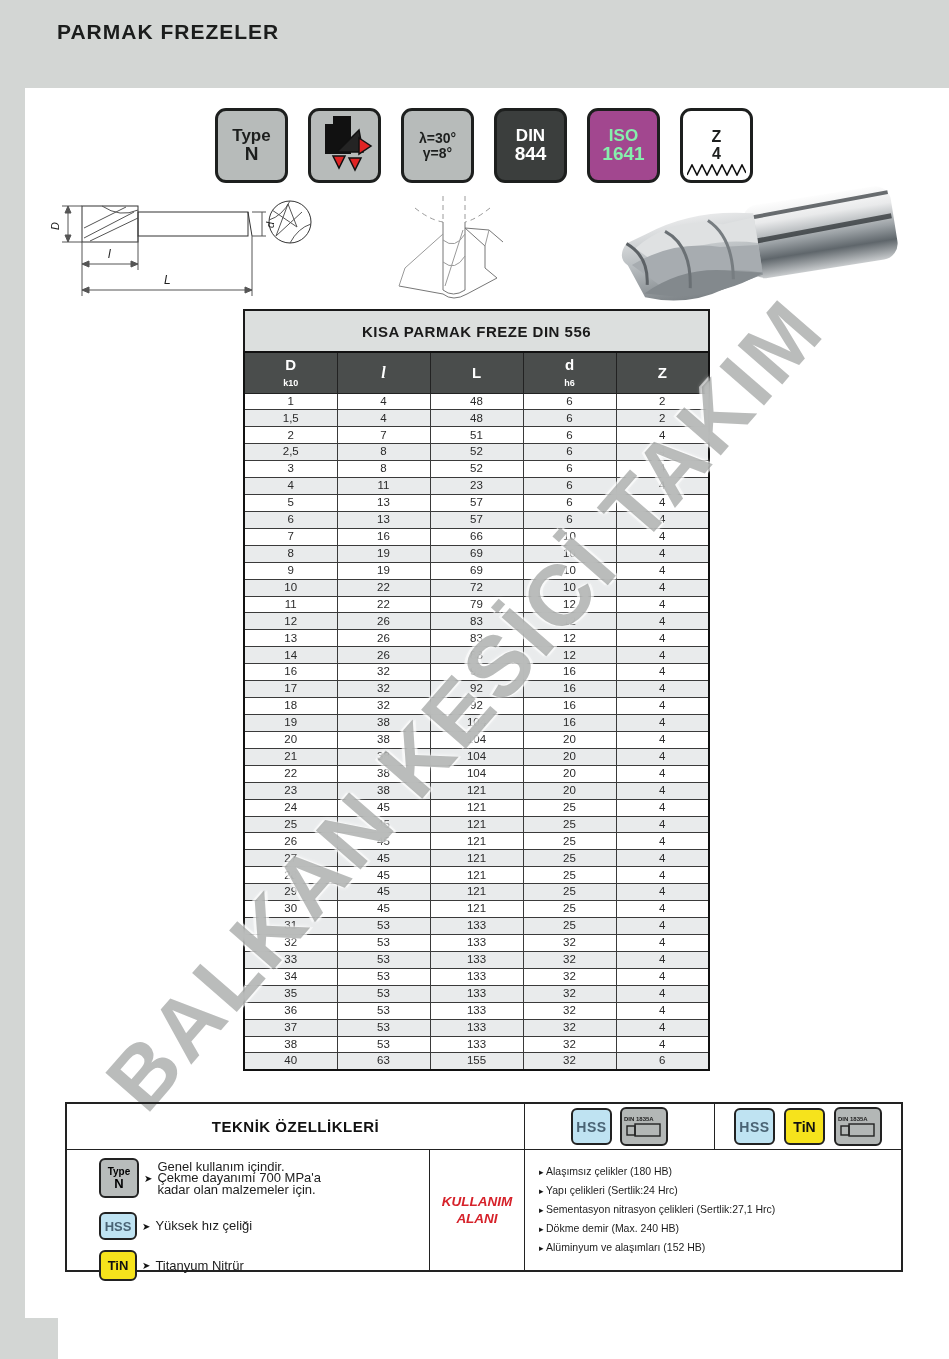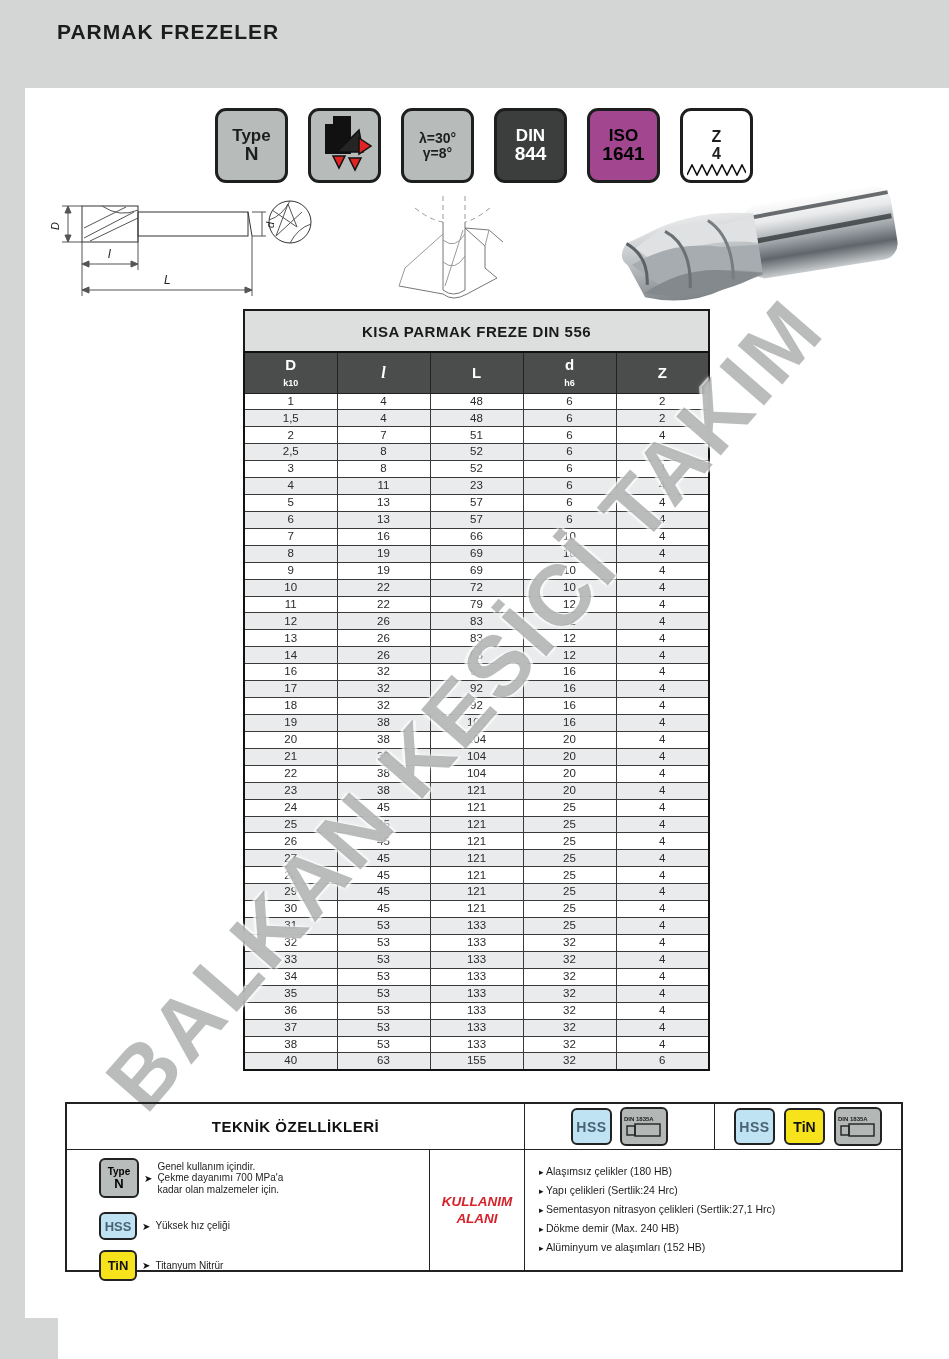--- a/index.html
+++ b/index.html
@@ -20,21 +20,21 @@
   .badge-row { position:absolute; left:215px; top:108px; display:flex; gap:20px; z-index:2; }
   .badge {
     width:73px; height:75px; border-radius:11px; border:3px solid #1d1f1e;
     display:flex; flex-direction:column; align-items:center; justify-content:center;
     background:#b7bbba; color:#1d1f1e; line-height:1.05; text-align:center;
   }
   .badge .b1 { font-size:17px; font-weight:bold; }
   .badge .b2 { font-size:19px; font-weight:bold; }
   .badge.angles .b1, .badge.angles .b2 { font-size:14px; font-weight:bold; }
   .badge.dark  { background:#3b3e3d; color:#fff; }
-  .badge.iso   { background:#a2478f; color:#000000; border-color:#1d1f1e; }
+  .badge.iso   { background:#a2478f; color:#86efac; border-color:#1d1f1e; }
   .badge.zbadge{ background:#fff; position:relative; }
   .badge.zbadge .b1, .badge.zbadge .b2 { font-size:16px; }
   .badge.zbadge svg { position:absolute; bottom:4px; left:4px; }
   .badge.icon { padding:0; }
   
   .drawing { position:absolute; z-index:1; }
   
   .freze-table-wrap { position:absolute; left:243px; top:309px; width:467px; z-index:2; }
   table.freze { border-collapse:collapse; width:467px; table-layout:fixed; }
   table.freze caption {
@@ -87,21 +87,21 @@
   .legend-badge {
     border:2px solid #222; border-radius:6px; background:#b8bcbb;
     display:flex; flex-direction:column; align-items:center; justify-content:center; line-height:1;
   }
   .legend-badge.typen { width:40px; height:40px; }
   .legend-badge.typen .l1 { font-size:10px; font-weight:bold; }
   .legend-badge.typen .l2 { font-size:13px; font-weight:bold; }
   .legend-badge.hss { width:38px; height:28px; background:#bfe3f2; font-size:13px; font-weight:600; color:#4a6374; }
   .legend-badge.tin { width:38px; height:31px; background:#f6e31c; font-size:13px; font-weight:bold; color:#111; }
   .legend-arrow { font-size:10px; color:#111; margin:0 5px; }
-  .legend-text { font-size:10px; color:#1c1c1c; line-height:11.5px; }
+  .legend-text { font-size:13px; color:#1c1c1c; line-height:11.5px; }
   .usage-title { color:#d6222a; font-weight:bold; font-size:13.5px; line-height:17px; text-align:center; }
   .usage-list { list-style:none; }
   .usage-list li { font-size:10.5px; color:#1c1c1c; line-height:18px; }
   .usage-list li::before { content:"▸ "; font-size:9px; color:#111; }
 </style>
 </head>
 <body>
 
 <div class="content"></div>
 <div class="corner-step"></div>

